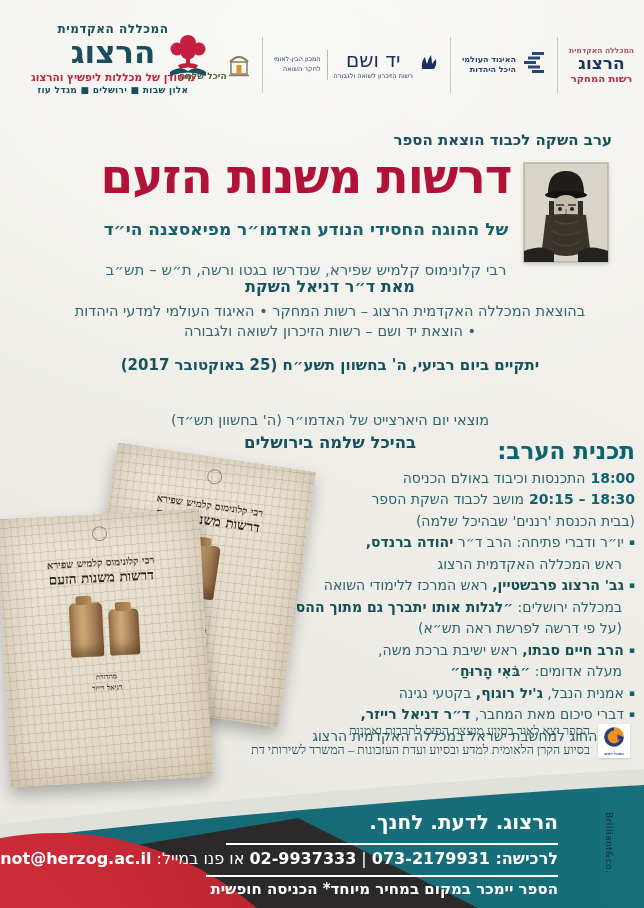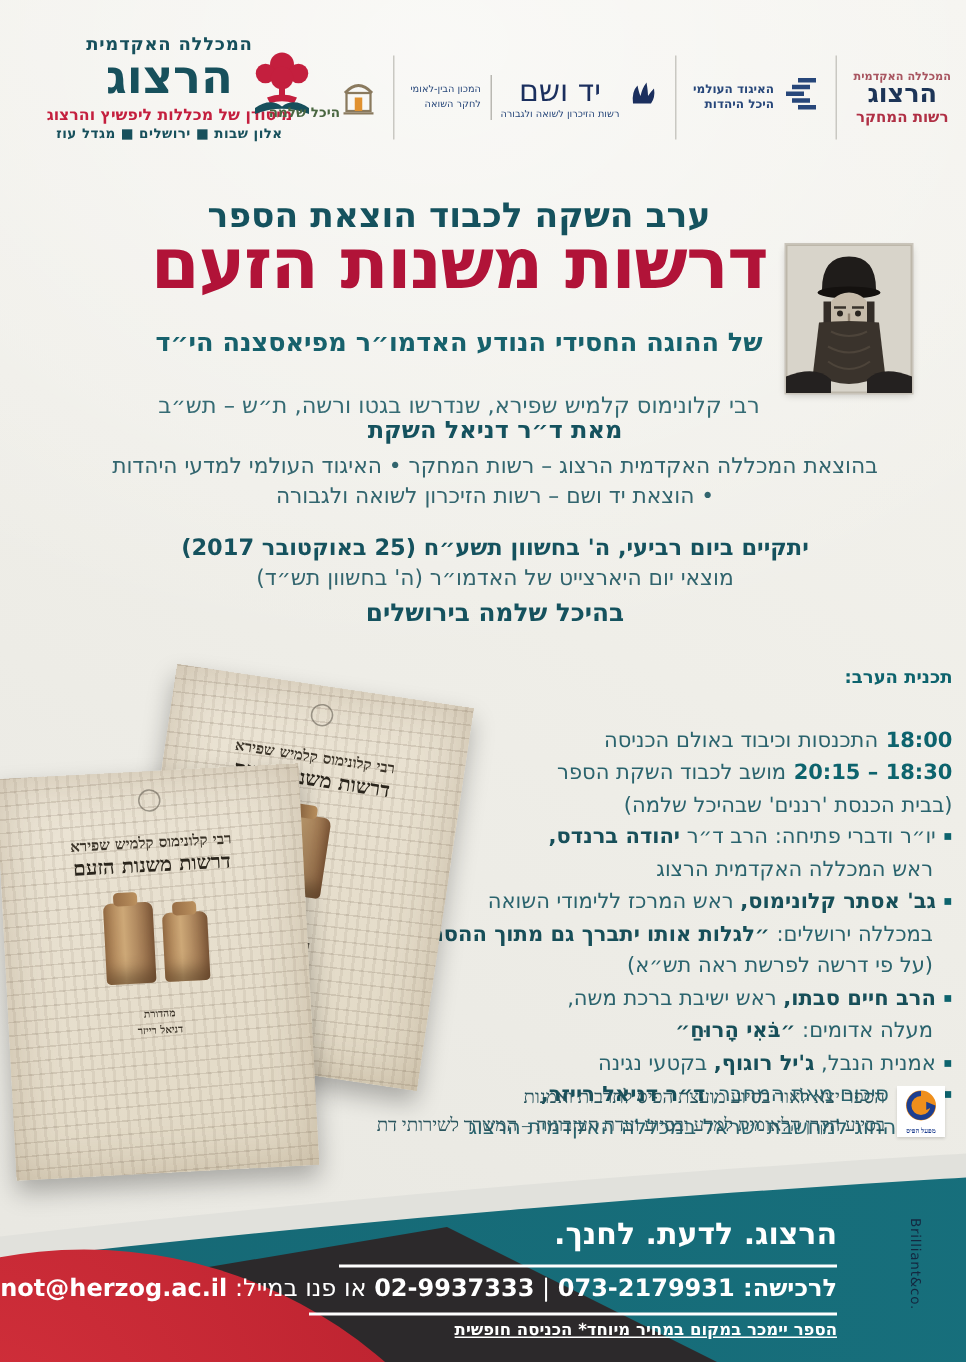--- a/index.html
+++ b/index.html
@@ -30,43 +30,43 @@
   .wunion .wtxt{font-size:8px;color:#27477a;font-weight:bold;line-height:1.3;text-align:right;}
   .yadv{display:flex;align-items:center;gap:6px;}
   .yadv .yname{font-size:20px;font-weight:normal;color:#1b2f5e;line-height:1;}
   .yadv .ysub{font-size:6.5px;color:#27477a;margin-top:2px;}
   .yadv .ydiv{width:1px;height:30px;background:#b9b8b2;}
   .yadv .yinst{font-size:6.5px;color:#27477a;line-height:1.5;text-align:right;}
   .heichal{display:flex;align-items:flex-end;}
   .heichal .hname{font-size:9px;font-weight:bold;color:#4a6741;margin-top:2px;}
 
   
-  .kicker{position:absolute;top:131px;left:0;width:612px;text-align:center;
-    font-size:23px;font-weight:bold;color:#15525e;}
+  .kicker{position:absolute;top:131px;left:0;width:612px;text-align:right;
+    font-size:15px;font-weight:bold;color:#15525e;}
   .main-title{position:absolute;top:149px;left:0;width:612px;text-align:center;
     font-size:47px;font-weight:bold;color:#b11338;letter-spacing:-1px;}
   .photo{position:absolute;top:163px;right:36px;width:84px;height:99px;
     box-shadow:0 0 0 1px #c9c4ba,0 2px 5px rgba(0,0,0,.2);background:#d6d2c8;}
   .sub1{position:absolute;top:219px;left:0;width:612px;text-align:center;
     font-size:17px;font-weight:bold;color:#17616c;}
   .sub2{position:absolute;top:261px;left:0;width:612px;text-align:center;
     font-size:15px;color:#356b74;}
 
   .hero-mid{position:absolute;top:277px;left:16px;width:628px;text-align:center;color:#32656e;}
   .author{font-size:16px;font-weight:bold;color:#15525e;margin-bottom:5px;}
   .pub{font-size:14.5px;line-height:1.4;}
   .date-block{margin-top:13px;}
   .date1{font-size:15px;font-weight:bold;color:#15525e;line-height:1.45;}
-  .date2{font-size:14.5px;line-height:1.45;}
+  .date2{font-size:14.5px;line-height:1.45;margin-top:34px;}
   .venue{font-size:16.5px;font-weight:bold;color:#15525e;margin-top:2px;}
 
   
   .program{position:absolute;top:441px;right:9px;width:372px;text-align:right;
     color:#2a636d;font-size:14px;line-height:21.5px;}
-  .p-head{font-size:12px;font-weight:bold;color:#0d636d;margin-bottom:21px;}
+  .p-head{font-size:23px;font-weight:bold;color:#0d636d;margin-bottom:5px;}
   .time{font-weight:bold;color:#0d636d;margin-left:5px;}
   .program b{color:#174f59;}
   .sq{font-size:9px;vertical-align:2px;margin-left:5px;color:#0d636d;}
   .cont{padding-left:0;padding-right:13px;}
 
   
   .books{position:absolute;top:452px;left:-2px;width:312px;height:338px;}
   .book{position:absolute;text-align:center;
     background:
       repeating-linear-gradient(178deg,rgba(88,70,52,.14) 0 1px,transparent 1px 9px),
@@ -106,21 +106,21 @@
   .f-dark{position:absolute;left:0;top:818px;width:520px;height:92px;
     clip-path:polygon(0px 50px,298px 0px,482px 92px,0px 92px);background:#2c292b;z-index:3;}
   .f-red{position:absolute;left:-250px;top:833px;width:612px;height:612px;border-radius:50%;
     background:radial-gradient(circle at 38% 22%,#d2303b,#b51e2c 70%);z-index:4;}
   .f-tagline{position:absolute;top:810px;right:86px;z-index:5;
     font-size:20px;font-weight:bold;color:#fff;}
   .f-rule1{position:absolute;top:843px;right:86px;width:332px;height:2px;background:#fff;z-index:5;}
   .f-contact{position:absolute;top:849px;right:86px;z-index:5;color:#fff;font-size:16px;white-space:nowrap;}
   .f-contact .fb{font-weight:bold;}
   .f-rule2{position:absolute;top:875px;right:86px;width:352px;height:2px;background:#fff;z-index:5;}
-  .f-note{position:absolute;top:880px;right:86px;z-index:5;font-size:11px;font-weight:bold;color:#fff;text-decoration:underline;}
+  .f-note{position:absolute;top:880px;right:86px;z-index:5;font-size:15px;font-weight:bold;color:#fff;}
   .f-credit{position:absolute;top:812px;right:30px;z-index:5;writing-mode:vertical-rl;direction:ltr;
     font-size:9px;color:#142840;letter-spacing:.5px;}
 </style>
 </head>
 <body>
 
 <div class="poster">
   <div class="bg-hi"></div>
 
   <div class="herzog-logo">
@@ -240,21 +240,21 @@
     </div>
     <div class="p-line">
       <span class="time">18:30 – 20:15</span><span>מושב לכבוד השקת הספר</span>
     </div>
     <div class="p-line">(בבית הכנסת 'רננים' שבהיכל שלמה)</div>
     <div class="p-line">
       <span class="sq">▪</span><span>יו״ר ודברי פתיחה: הרב ד״ר </span><b>יהודה ברנדס,</b>
     </div>
     <div class="p-line cont">ראש המכללה האקדמית הרצוג</div>
     <div class="p-line">
-      <span class="sq">▪</span><b>גב' אסתר קלונימוס,</b><span> ראש המרכז ללימודי השואה</span>
+      <span class="sq">▪</span><b>גב' הרצוג פרבשטיין,</b><span> ראש המרכז ללימודי השואה</span>
     </div>
     <div class="p-line cont">
       <span>במכללה ירושלים: </span><b>״לגלות אותו יתברך גם מתוך ההסתר״</b>
     </div>
     <div class="p-line cont">(על פי דרשה לפרשת ראה תש״א)</div>
     <div class="p-line">
       <span class="sq">▪</span><b>הרב חיים סבתו,</b><span> ראש ישיבת ברכת משה,</span>
     </div>
     <div class="p-line cont">
       <span>מעלה אדומים: </span><b>״בֹּאִי הָרוּחַ״</b>

